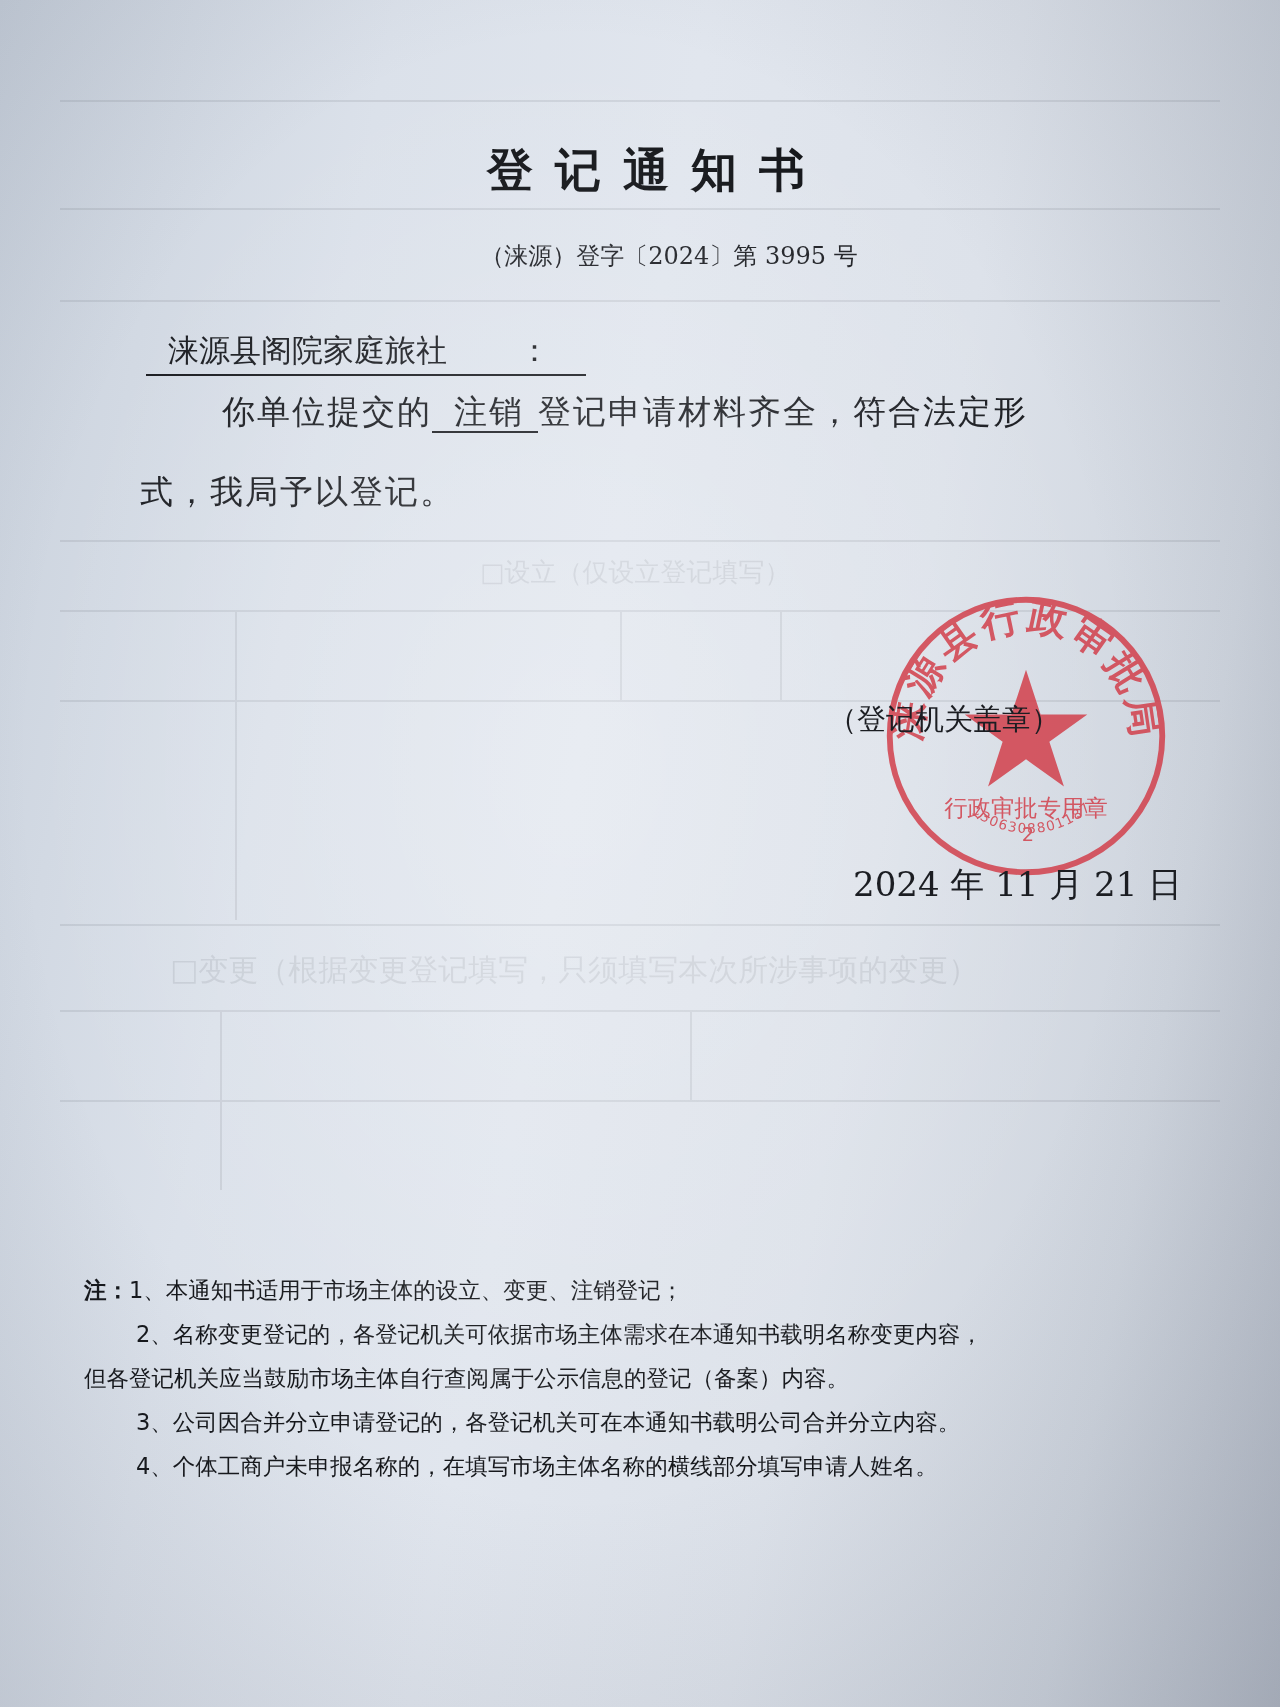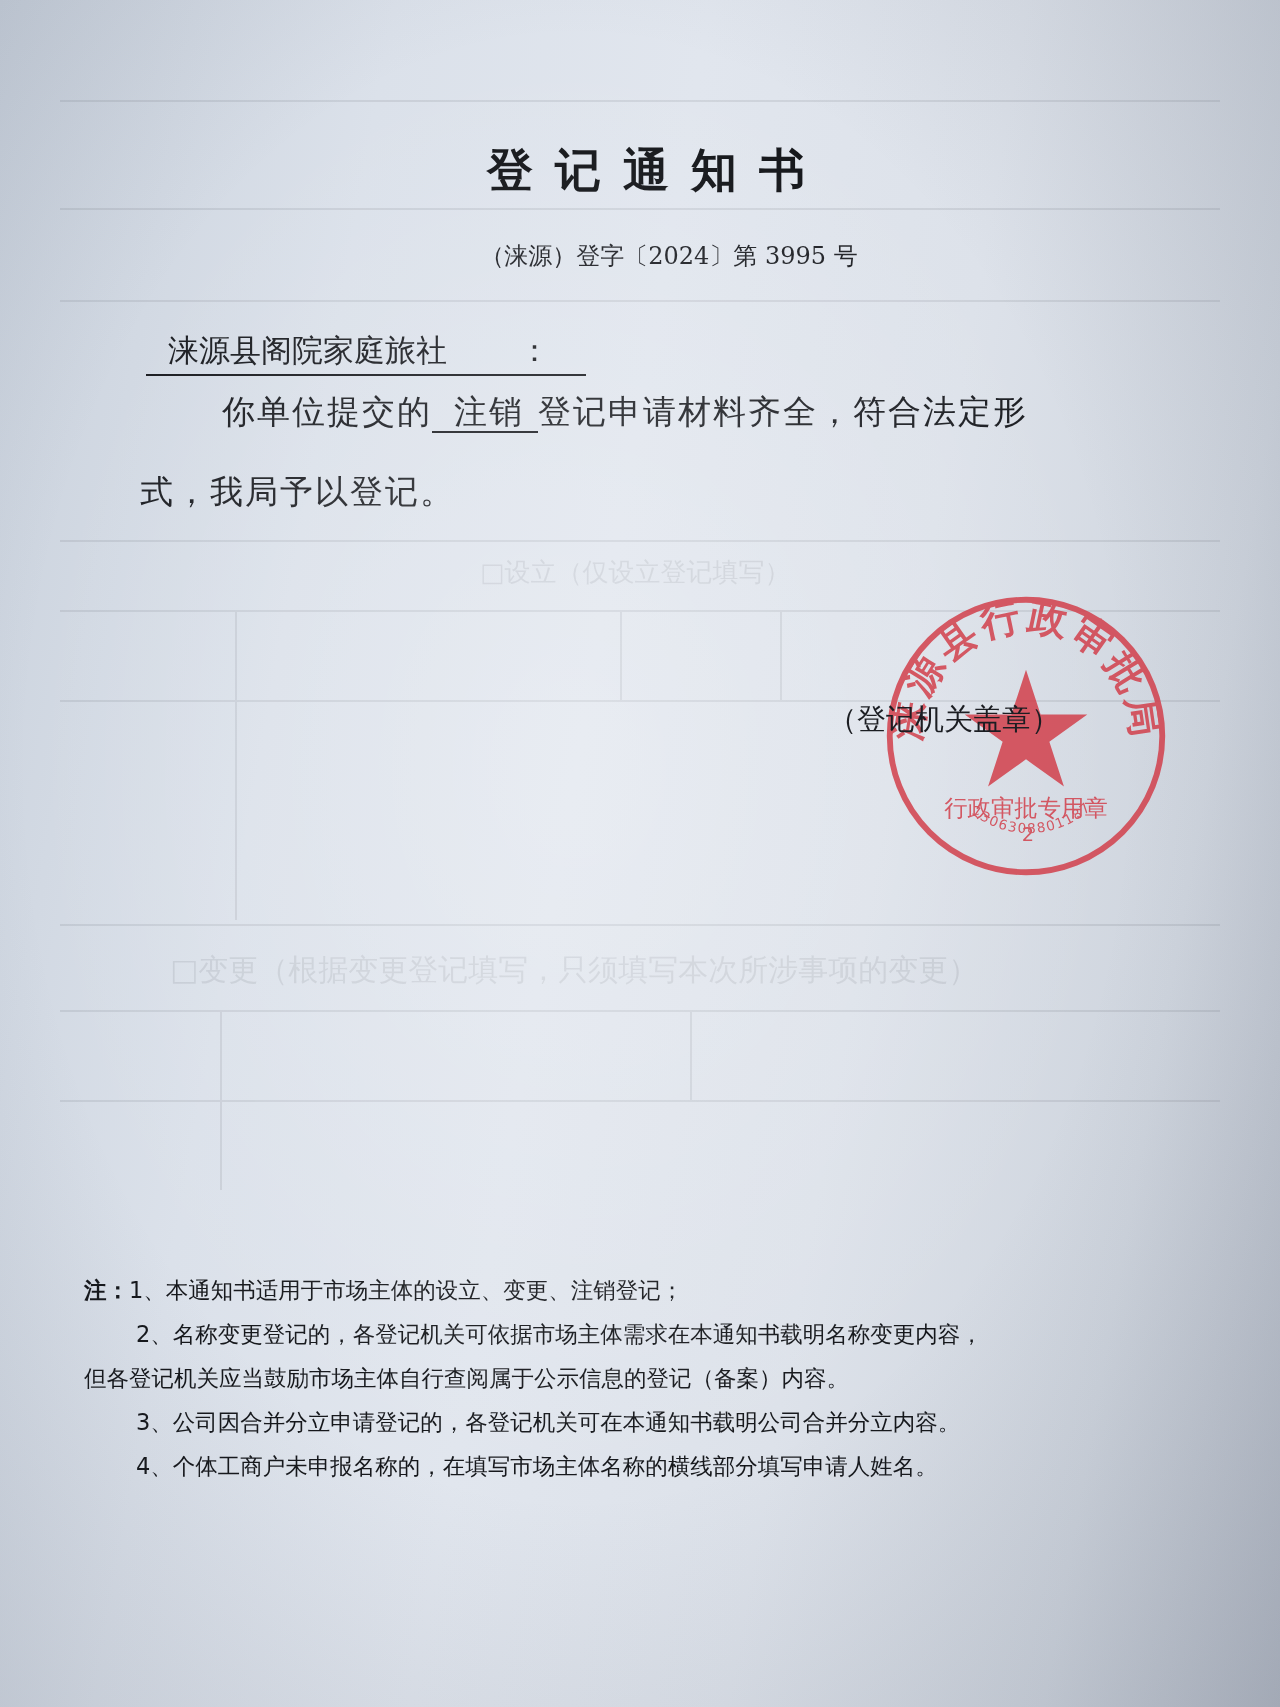--- a/index.html
+++ b/index.html
@@ -104,20 +104,21 @@
     </text>
     <polygon points="150,82 165,128 213,128 174,156 189,202 150,174 111,202 126,156 87,128 135,128" fill="#d23a46"></polygon>
     <text x="150" y="232" fill="#d23a46" font-family="DejaVu Sans, sans-serif" font-size="24" text-anchor="middle">行政审批专用章</text>
     <text x="152" y="258" fill="#d23a46" font-family="DejaVu Sans, sans-serif" font-size="20" text-anchor="middle">2</text>
     <text fill="#d23a46" font-family="DejaVu Sans, sans-serif" font-size="14" letter-spacing="1.5">
       <textPath href="#arcBottom" startOffset="50%" text-anchor="middle">1306308801187</textPath>
     </text>
   </svg>
 
   <div class="seal-label">（登记机关盖章）</div>
+  <div class="date">2024 年 11 月 21 日</div>
 
   <div class="notes">
     <div class="row hang"><span class="lead">注：</span><span>1、本通知书适用于市场主体的设立、变更、注销登记；</span></div>
     <div class="row indent">2、名称变更登记的，各登记机关可依据市场主体需求在本通知书载明名称变更内容，</div>
     <div class="row hang">但各登记机关应当鼓励市场主体自行查阅属于公示信息的登记（备案）内容。</div>
     <div class="row indent">3、公司因合并分立申请登记的，各登记机关可在本通知书载明公司合并分立内容。</div>
     <div class="row indent">4、个体工商户未申报名称的，在填写市场主体名称的横线部分填写申请人姓名。</div>
   </div>
 
   <div class="vignette"></div>

